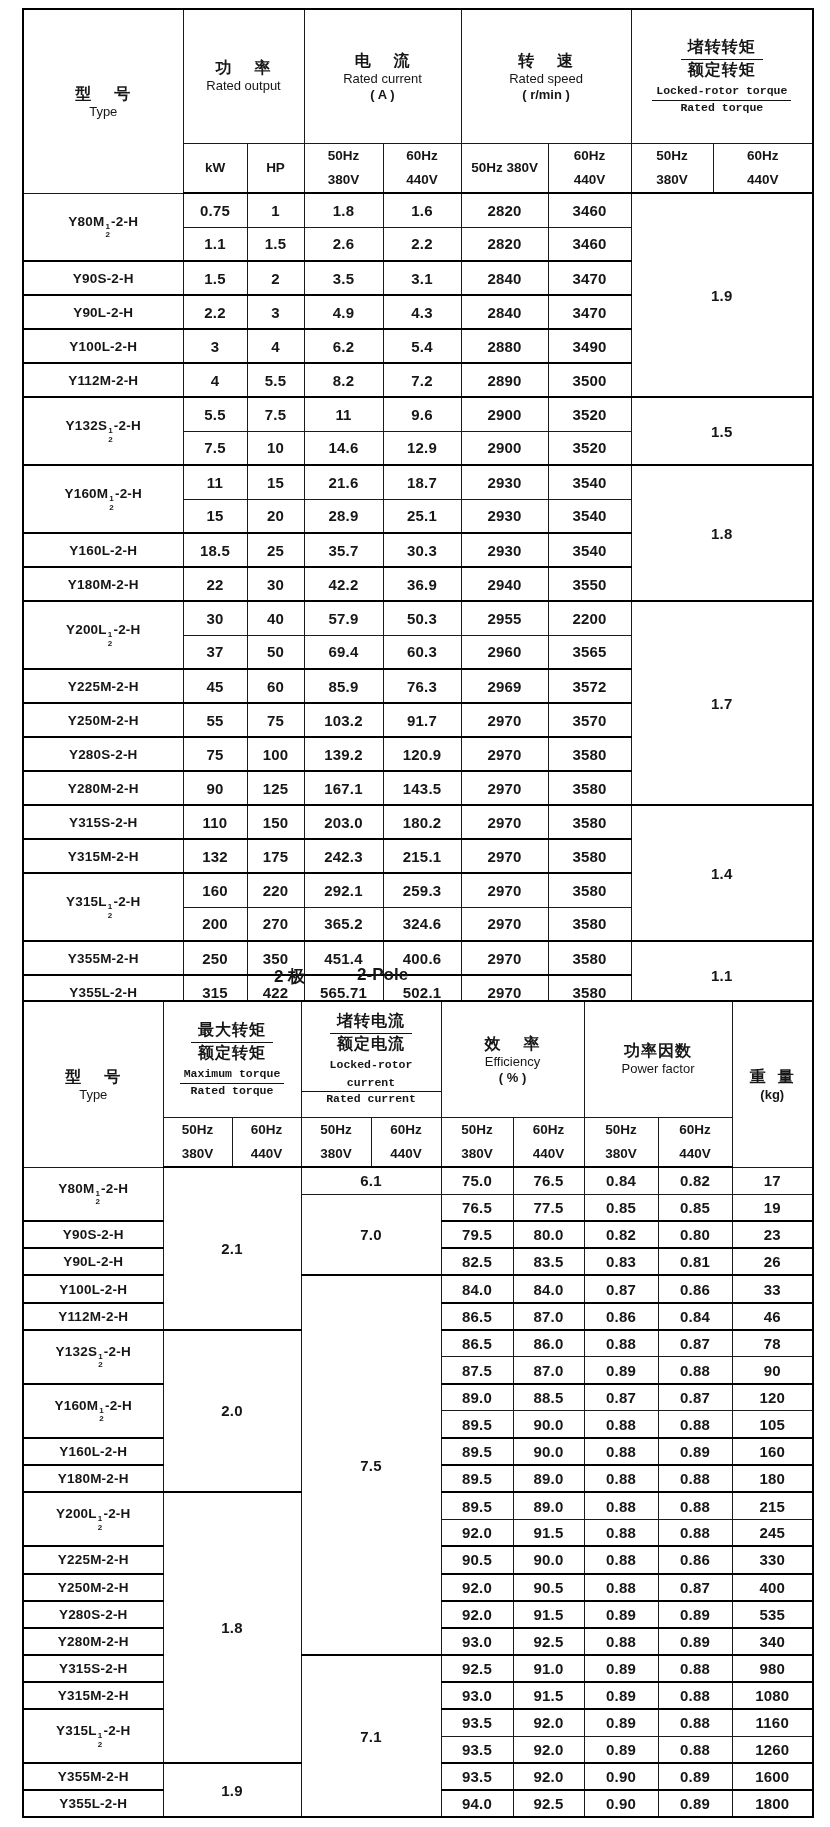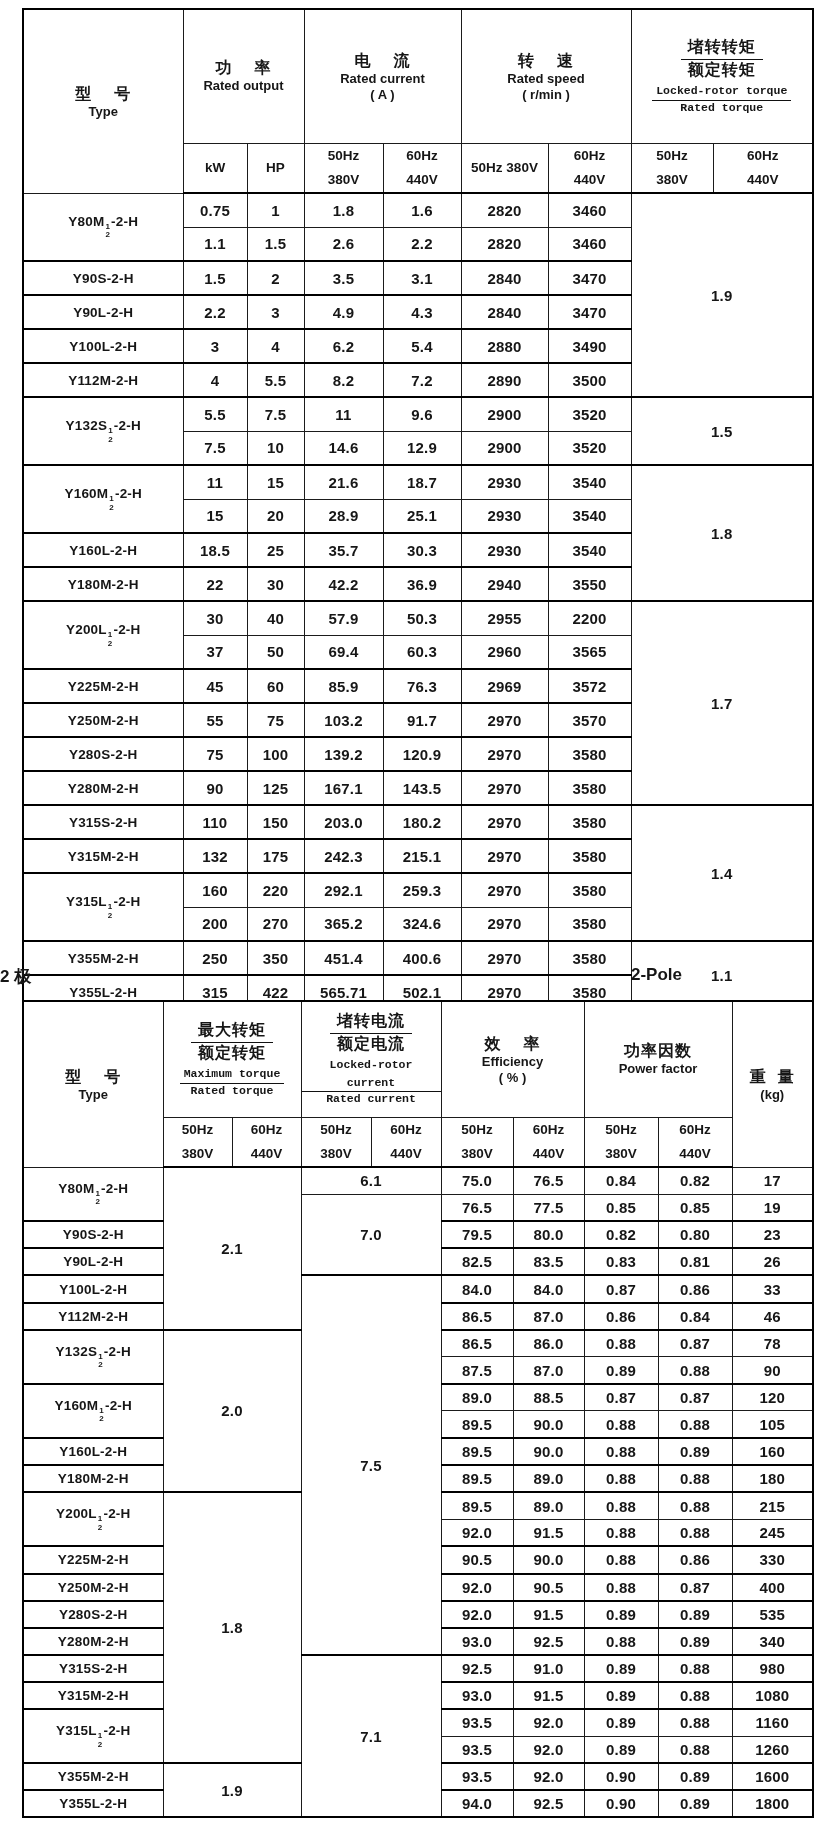--- a/index.html
+++ b/index.html
@@ -17,30 +17,30 @@
   #t2 thead tr:nth-child(1){height:116px;}
   #t2 thead tr:nth-child(2){height:50px;}
   #t1 tbody tr{height:34px;}
   #t2 tbody tr{height:27.1px;}
   .spec tbody td{font-size:15px;font-weight:700;letter-spacing:0.2px;}
   .spec td.type{font-size:13.5px;white-space:nowrap;}
   tr.grp td{border-top:2.4px solid #000;}
   tr.sub td{border-top:1px solid #3c3c3c;}
   .hstack{display:flex;flex-direction:column;justify-content:space-evenly;height:100%;}
   .cn{font-size:16px;font-weight:bold;white-space:pre;letter-spacing:1px;line-height:1.25;}
-  .en{font-size:13px;font-weight:bold;line-height:1.2;}
+  .en{font-size:13px;font-weight:normal;line-height:1.2;}
   .en-sm{font-size:11.5px;font-weight:bold;line-height:1.2;font-family:Liberation Mono, monospace;}
   .unit{font-size:13px;font-weight:bold;}
   .barwrap{line-height:1.1;}
   .bar-cn{display:inline-block;border-bottom:1.8px solid #111;padding:0 7px 3px;font-size:16px;font-weight:bold;letter-spacing:1px;}
   .bar-en{display:inline-block;border-bottom:1.6px solid #111;padding:0 4px 2px;}
   .sub2 div{font-size:13.5px;font-weight:bold;line-height:1.8;}
   .stk{display:inline-flex;flex-direction:column;align-items:center;justify-content:center;
        font-size:8px;line-height:1.05;font-weight:bold;vertical-align:-3px;margin:0 1px;}
-  .caption{position:absolute;top:965px;left:0;width:682px;display:flex;justify-content:space-between;gap:52px;
+  .caption{position:absolute;top:965px;left:0;width:682px;display:flex;justify-content:center;gap:52px;
            font-size:17px;font-weight:bold;}
 </style>
 </head>
 <body>
 
 <div class="page">
   <table class="spec" id="t1">
       <colgroup>
         <col style="width: 160px;">
         <col style="width: 64px;">

